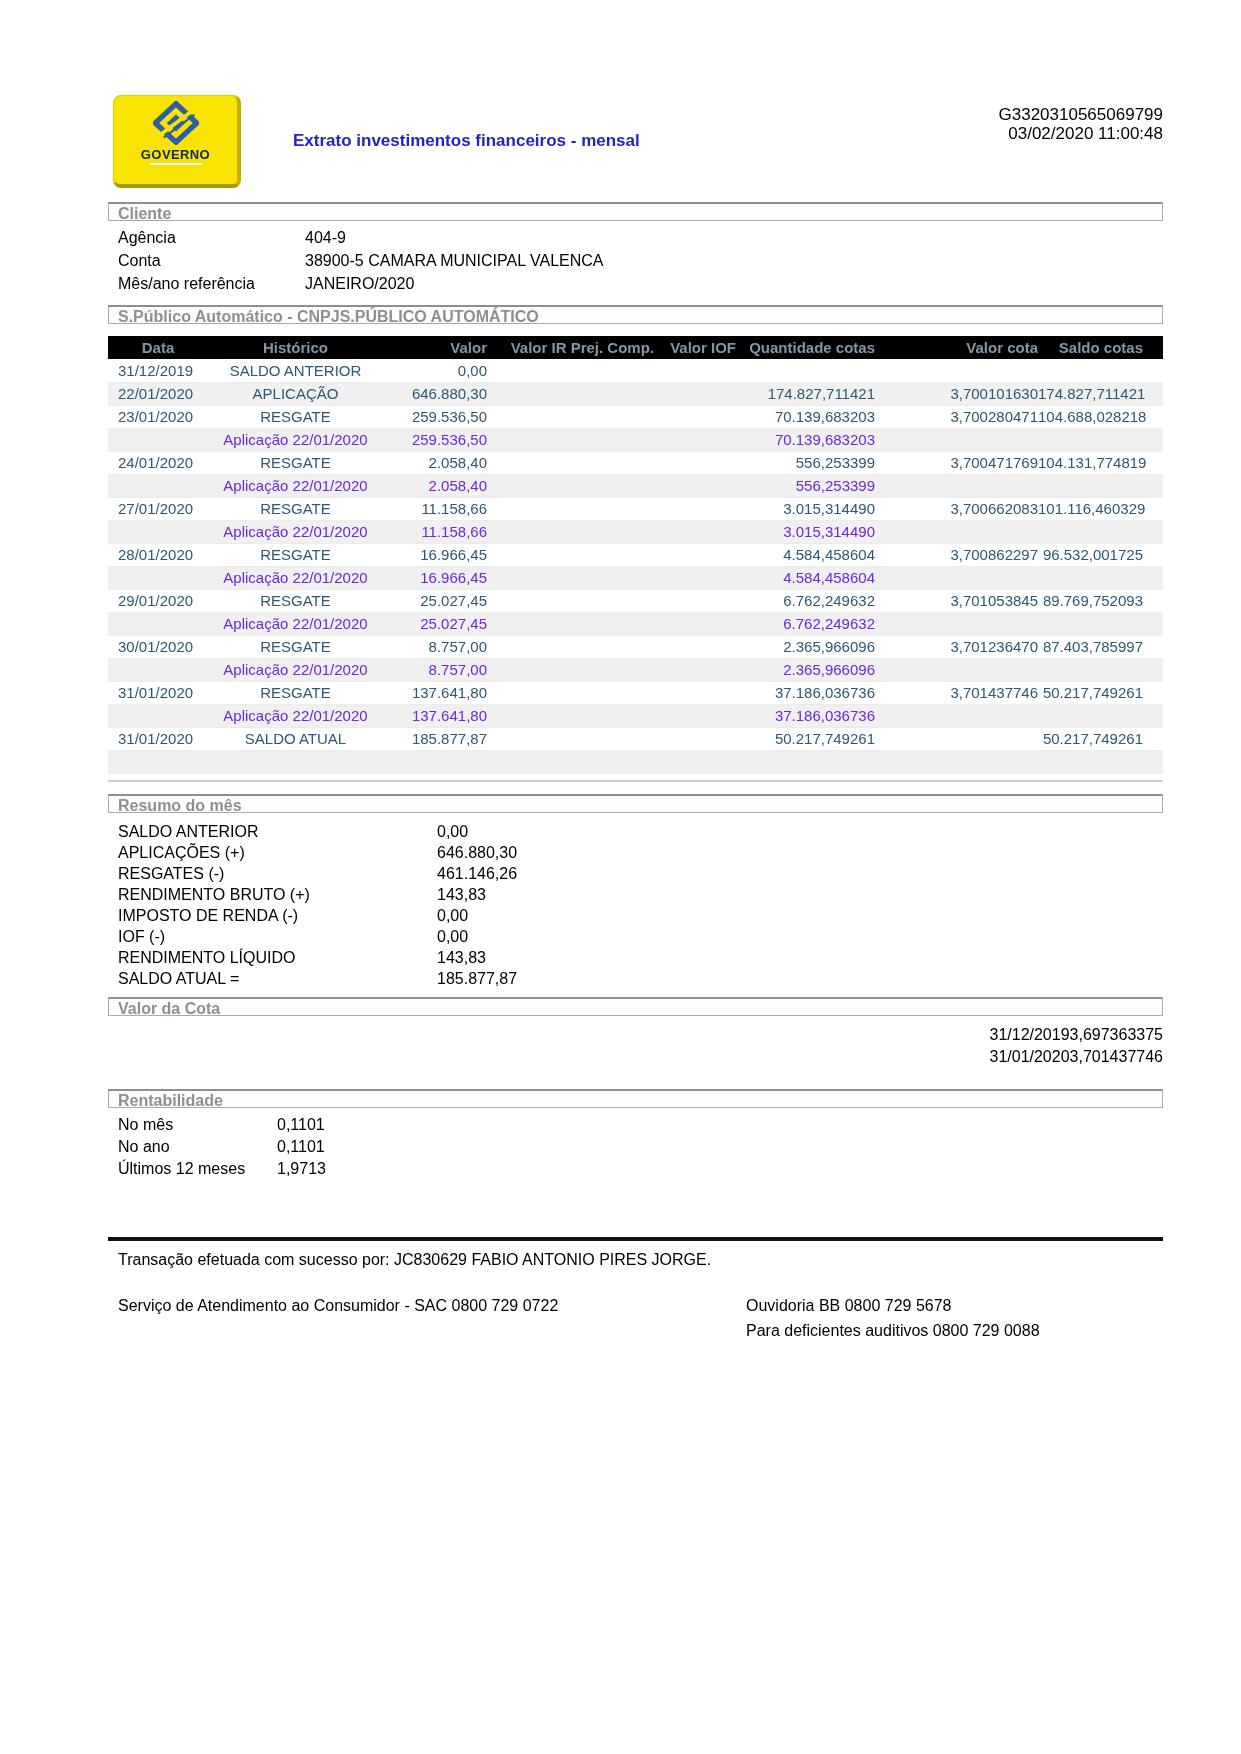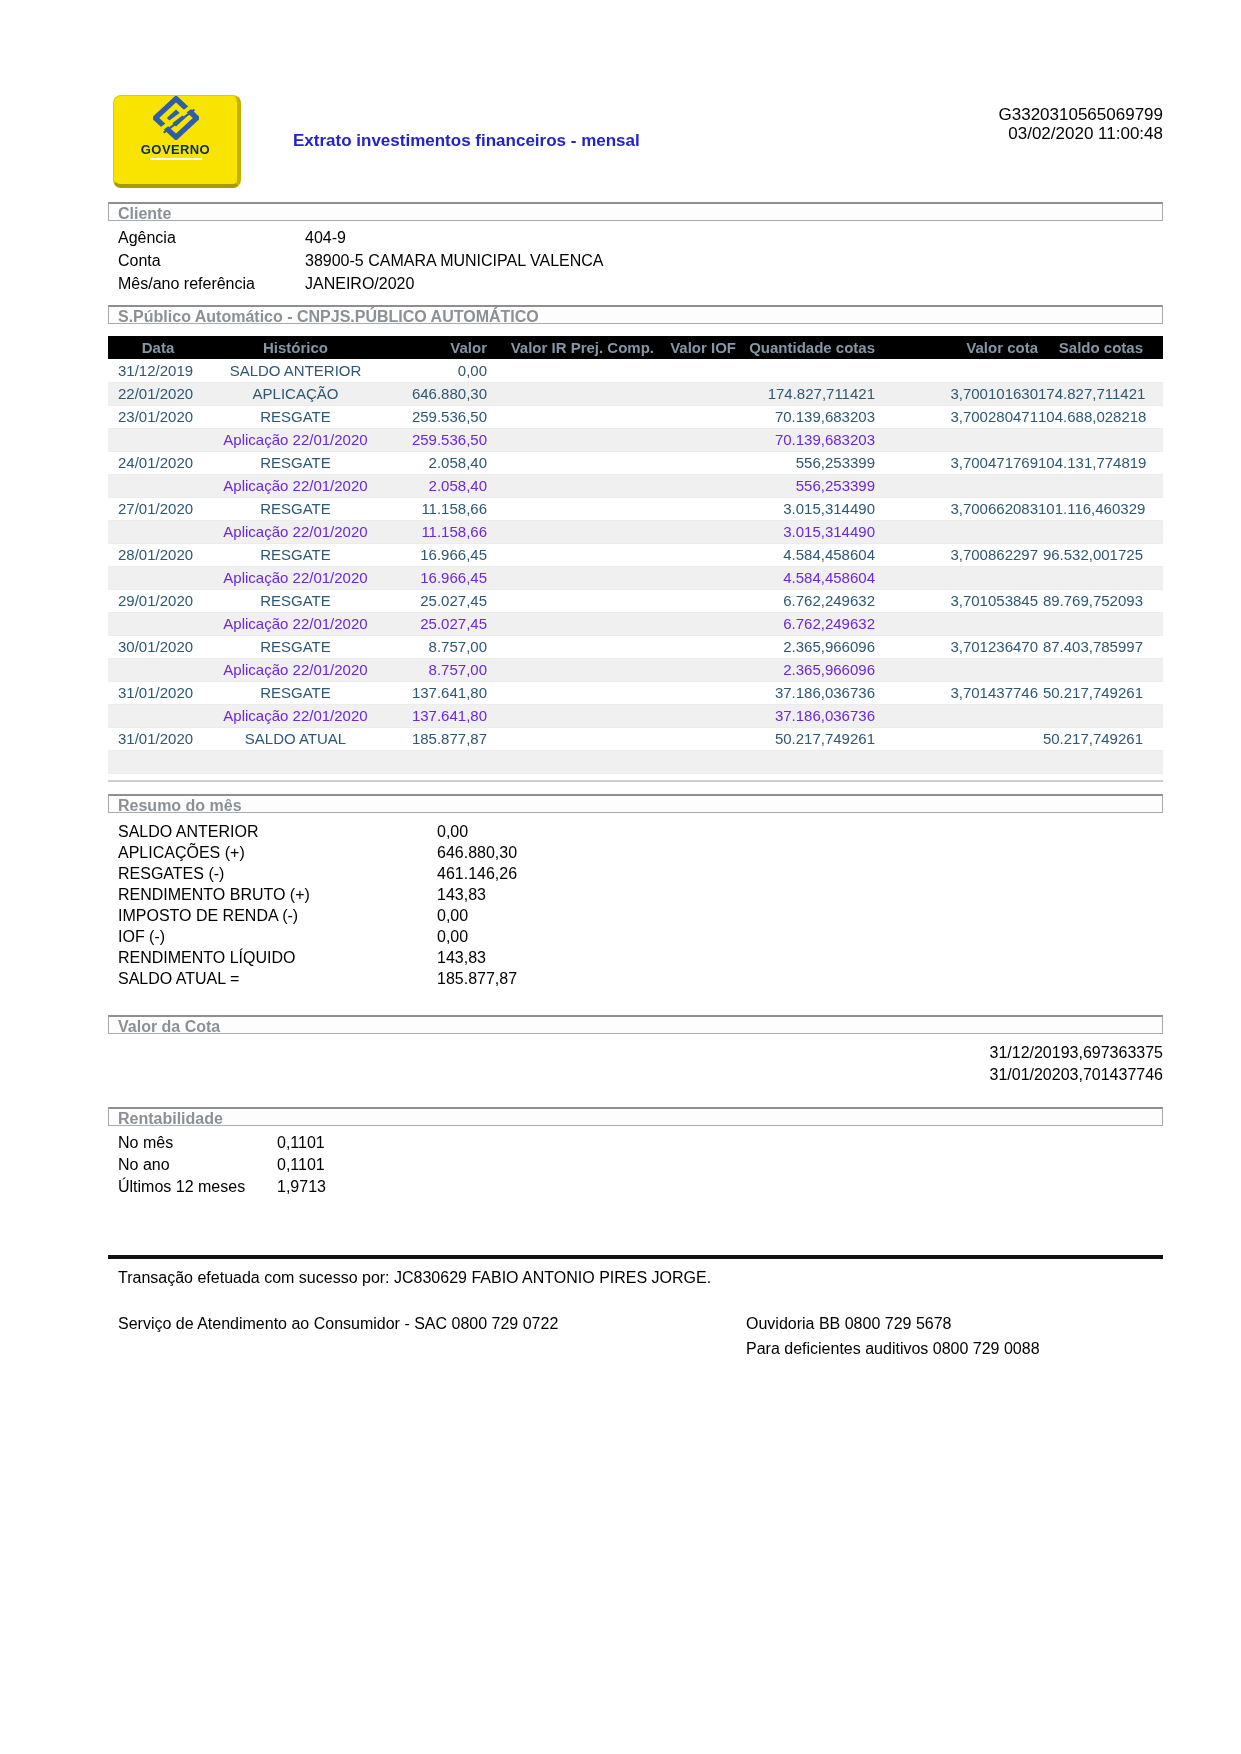--- a/index.html
+++ b/index.html
@@ -10,38 +10,38 @@
     overflow:hidden;
   }
   .page { position:absolute; left:108px; top:0; width:1055px; }
 
   
   .doc-header { margin-top:95px; height:95px; display:flex; align-items:flex-start; }
   .logo-box {
     width:128px; height:93px; background:#f8e400;
     border:1px solid #e0cc00; border-right:4px solid #c4b000; border-bottom:4px solid #ab9900;
     border-radius:8px; margin-left:5px;
-    display:flex; flex-direction:column; align-items:center; 
+    display:flex; flex-direction:column; align-items:center; padding-top:5px;
   }
   .logo-box .emblem { width:46px; height:44px; }
   .logo-word {
     font-size:13px; font-weight:bold; color:#0d2a66; letter-spacing:0.4px; margin-top:2px;
   }
   .logo-underline { width:52px; height:2px; background:#ffffff; margin-top:1px; }
   .doc-title { margin-left:52px; margin-top:36px; font-size:17px; font-weight:bold; color:#2323c8; }
   .doc-meta { margin-left:auto; padding-top:10px; text-align:right; font-size:17px; line-height:19px; }
 
   
   .sec-bar {
     border:1px solid #aaaaaa; border-top:2px solid #8f8f8f; background:#fdfdfd;
     padding:0 9px 1px 9px; line-height:20px; height:19px;
     font-size:16px; font-weight:bold; color:#8a9095;
   }
   .mt12 { margin-top:12px; } .mt10 { margin-top:10px; }
-  .mt26 { margin-top:26px; } .mt21 { margin-top:21px; }
+  .mt26 { margin-top:8px; } .mt21 { margin-top:21px; }
 
   
   .kv-list { margin-top:5px; }
   .kv-row { padding-left:10px; font-size:16px; line-height:23px; }
   .kv-label { display:inline-block; vertical-align:top; }
   .cliente .kv-label { width:187px; }
   .resumo .kv-list { margin-top:8px; } .resumo .kv-row { line-height:21px; }
   .resumo .kv-label { width:319px; }
   .vcota .kv-list { margin-top:8px;text-align:right; } .vcota .kv-row { line-height:22px; }
   .vcota .kv-label, .rent .kv-label { width:159px; }

